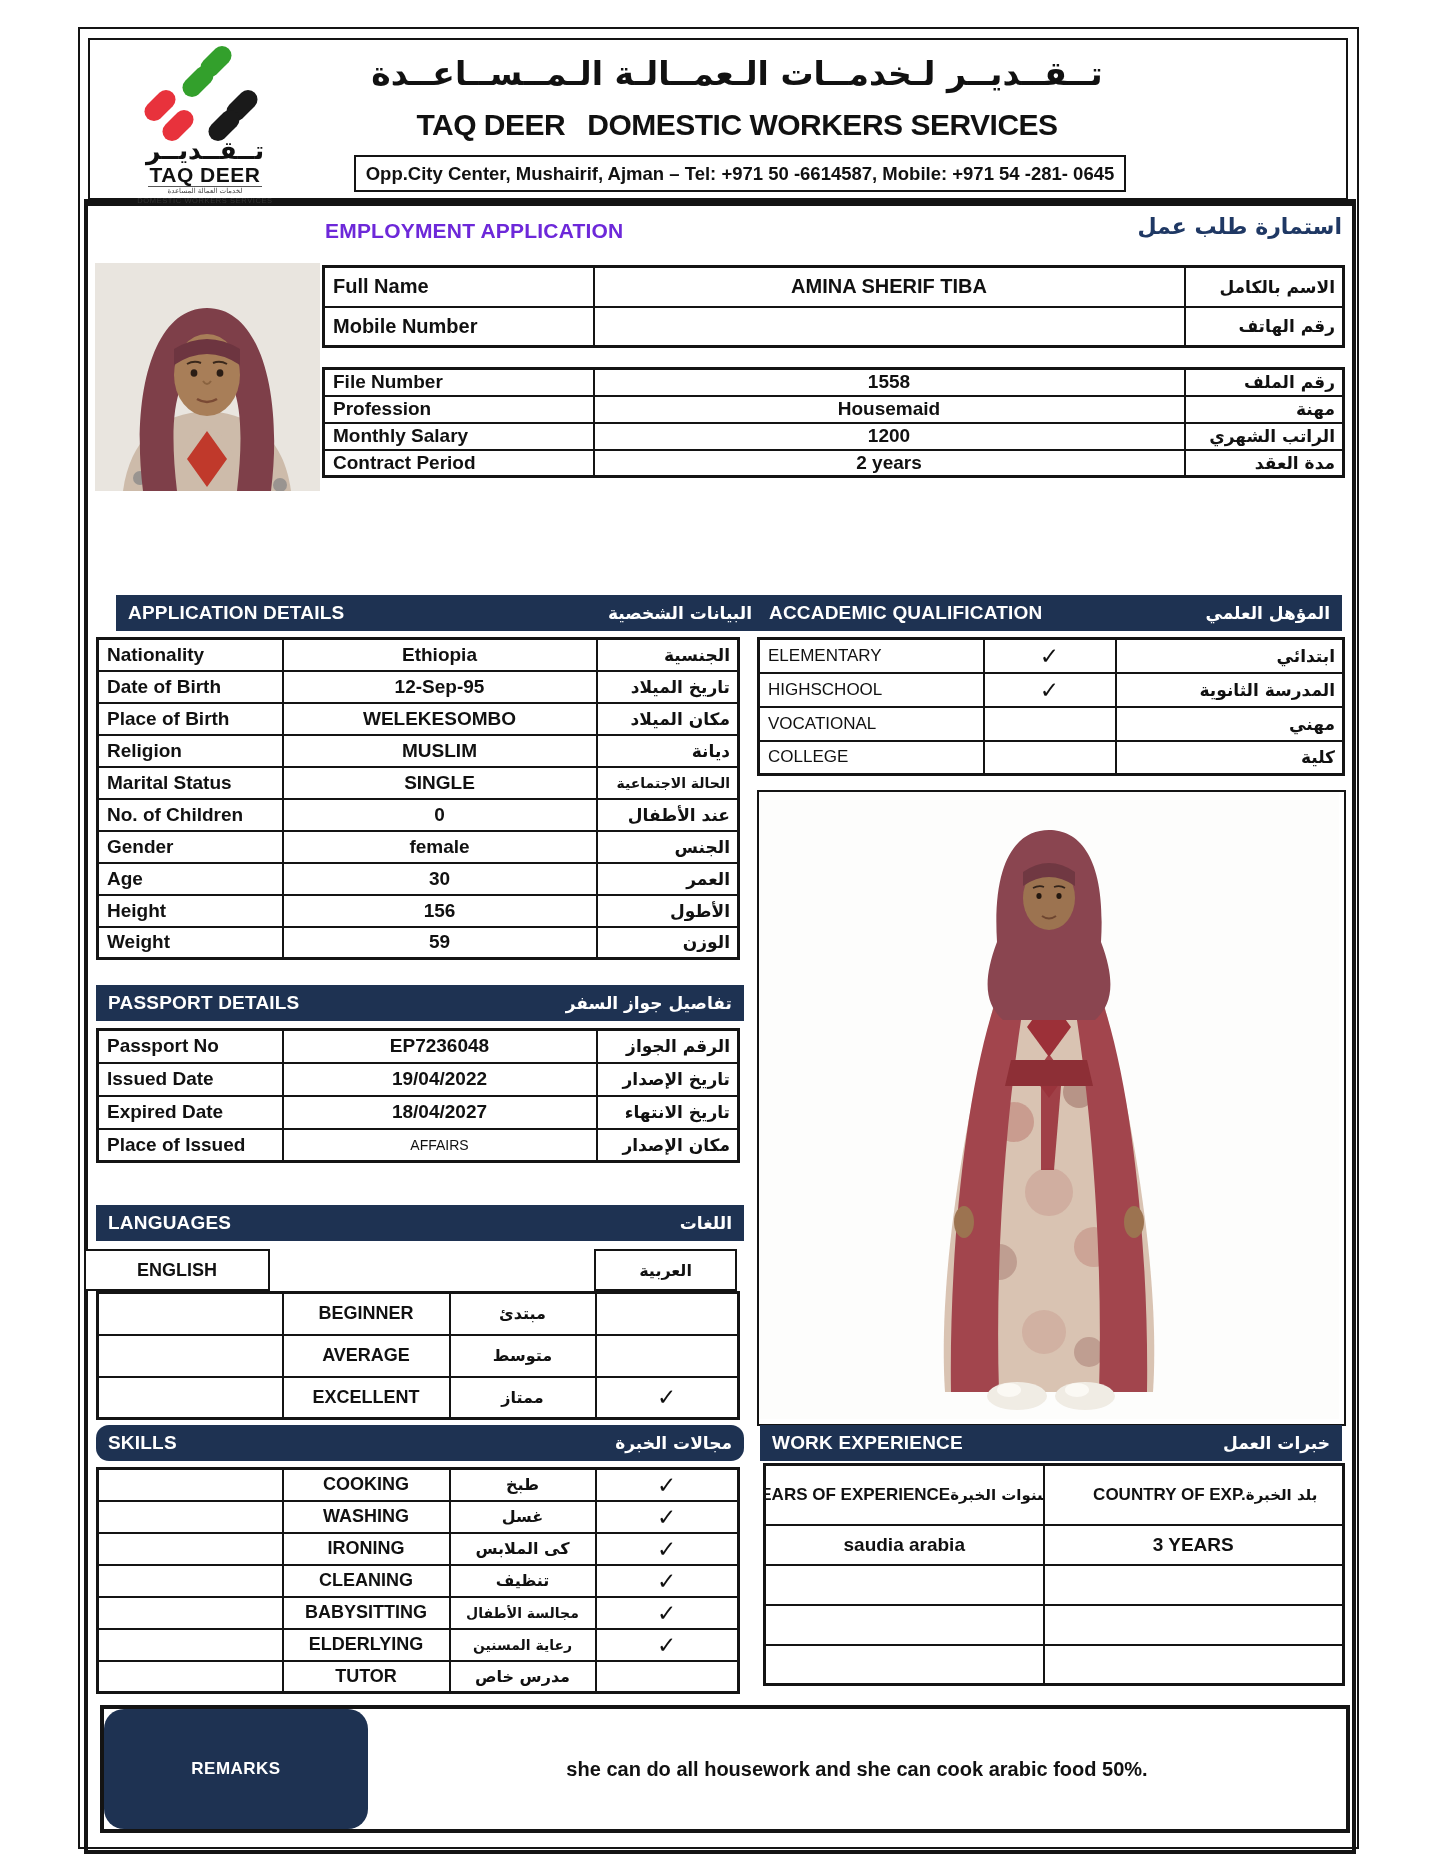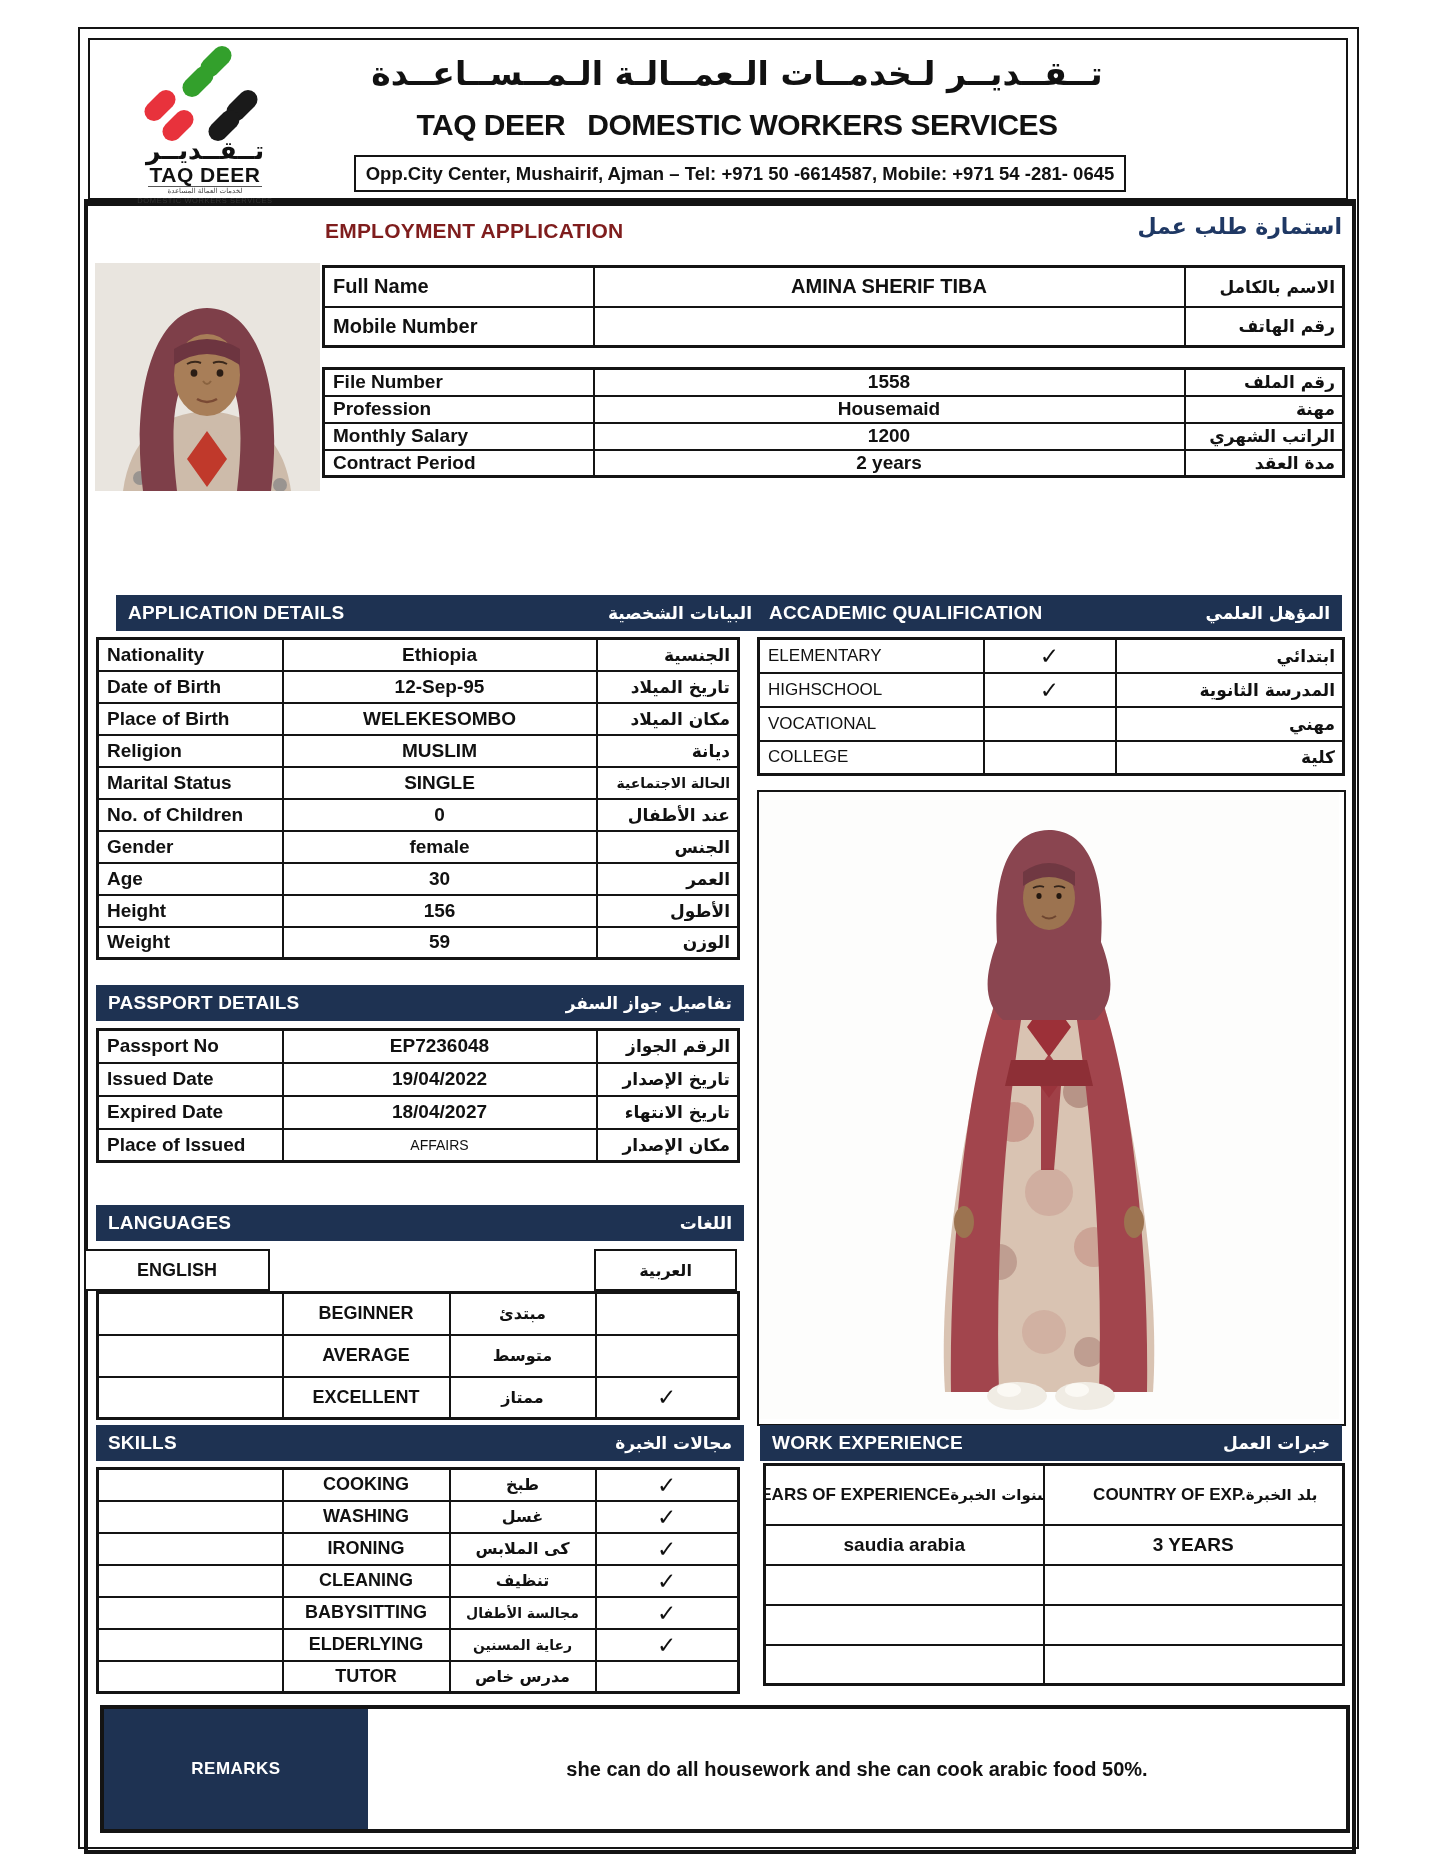--- a/index.html
+++ b/index.html
@@ -19,21 +19,21 @@
   .logo-sub-ar{font-family:"DejaVu Sans",sans-serif;font-size:7px;color:#444;line-height:9px;direction:rtl;}
   .logo-sub-en{font-size:7.5px;letter-spacing:.6px;color:#333;line-height:10px;}
   
   .company-ar{left:350px;top:52px;width:770px;text-align:center;font-family:"DejaVu Sans",sans-serif;
               font-weight:bold;font-size:33px;direction:rtl;letter-spacing:1px;}
   .company-en{left:350px;top:106px;width:770px;text-align:center;font-weight:bold;font-size:30px;letter-spacing:-.5px;white-space:nowrap;}
   .company-en .brand{margin-right:22px;}
   .address-box{left:352px;top:155px;width:768px;height:33px;border:2px solid #141414;background:#fff;
                display:flex;align-items:center;justify-content:center;font-weight:bold;font-size:18.5px;white-space:nowrap;}
   
-  .title-en{left:325px;top:219px;font-weight:bold;font-size:21px;color:#7f1d1d;letter-spacing:.2px;}
+  .title-en{left:325px;top:219px;font-weight:bold;font-size:21px;color:#6d28d9;letter-spacing:.2px;}
   .title-ar{left:1040px;top:214px;width:302px;text-align:right;font-family:"DejaVu Sans",sans-serif;
             font-weight:bold;font-size:22px;color:#1f3864;direction:rtl;}
   
   .bar{height:36px;background:#1e3252;color:#fff;display:flex;align-items:center;justify-content:space-between;
        padding:0 12px;box-sizing:border-box;font-weight:bold;}
   .bar .b-en{font-size:19px;letter-spacing:.2px;}
   .bar .b-ar{font-family:"DejaVu Sans",sans-serif;font-size:17px;direction:rtl;}
   
   table{border-collapse:collapse;table-layout:fixed;position:absolute;background:#fff;}
   td{border:2.5px solid #141414;overflow:hidden;white-space:nowrap;padding:0;box-sizing:border-box;}
@@ -59,21 +59,21 @@
   .chk{font-family:"DejaVu Sans",sans-serif;font-weight:bold;font-size:23px;text-align:center;}
   .cell-box{border:2.5px solid #141414;background:#fff;display:flex;align-items:center;justify-content:center;
             box-sizing:border-box;font-weight:bold;}
   .photo-box{border:2.5px solid #141414;background:#fff;}
   .whead{display:flex;flex-direction:row;align-items:center;justify-content:center;line-height:22px;margin-left:24px;}
   .whead .we{font-weight:bold;font-size:17px;}
   .whead .wa{font-family:"DejaVu Sans",sans-serif;font-weight:bold;font-size:15px;direction:rtl;}
   
   .remarks-box{left:100px;top:1705px;width:1242px;height:120px;border:4px solid #141414;display:flex;}
   .remarks-label{width:264px;background:#1e3252;color:#fff;display:flex;align-items:center;justify-content:center;
-                 font-weight:bold;font-size:17px;letter-spacing:.5px;}
+                 font-weight:bold;font-size:17px;letter-spacing:.5px;border-radius:20px;}
   .remarks-text{flex:1;display:flex;align-items:center;justify-content:center;font-weight:bold;font-size:20px;}
 </style>
 </head>
 <body>
 
 <div class="page">
 
   <div class="abs outer-frame"></div>
   <div class="abs content-box"></div>
 
@@ -368,21 +368,21 @@
         </tr>
       <tr>
           <td></td>
           <td class="val" style="font-size:18px;">EXCELLENT</td>
           <td class="arc-c">ممتاز</td>
           <td class="chk">✓</td>
         </tr>
     </tbody>
   </table>
 
-  <div class="abs bar" style="left:96px;top:1425px;width:648px;">
+  <div class="abs bar" style="left:96px;top:1425px;width:648px;border-radius:13px;">
     <span class="b-en">SKILLS</span>
     <span class="b-ar">مجالات الخبرة</span>
   </div>
   <table class="tbl-skills" style="left:96px;top:1467px;width:641px;border:3px solid #141414;">
     <colgroup>
         <col style="width:185px">
         <col style="width:167px">
         <col style="width:146px">
         <col style="width:143px">
       </colgroup>

